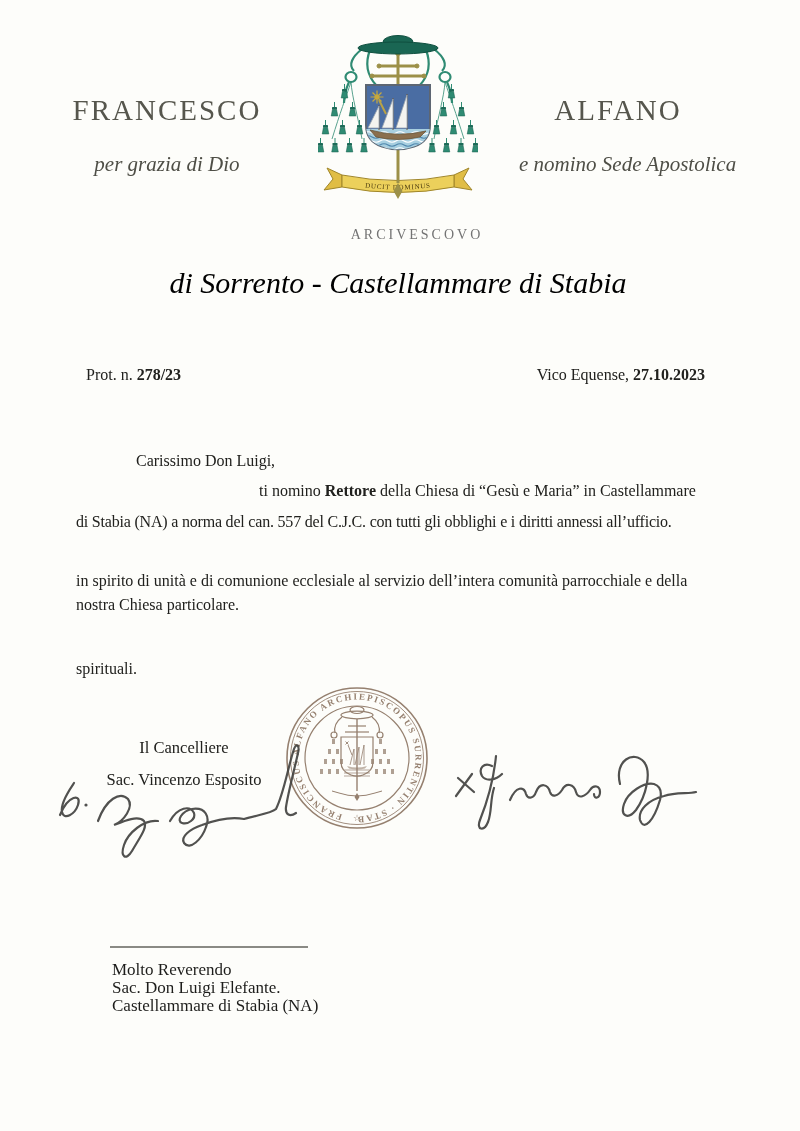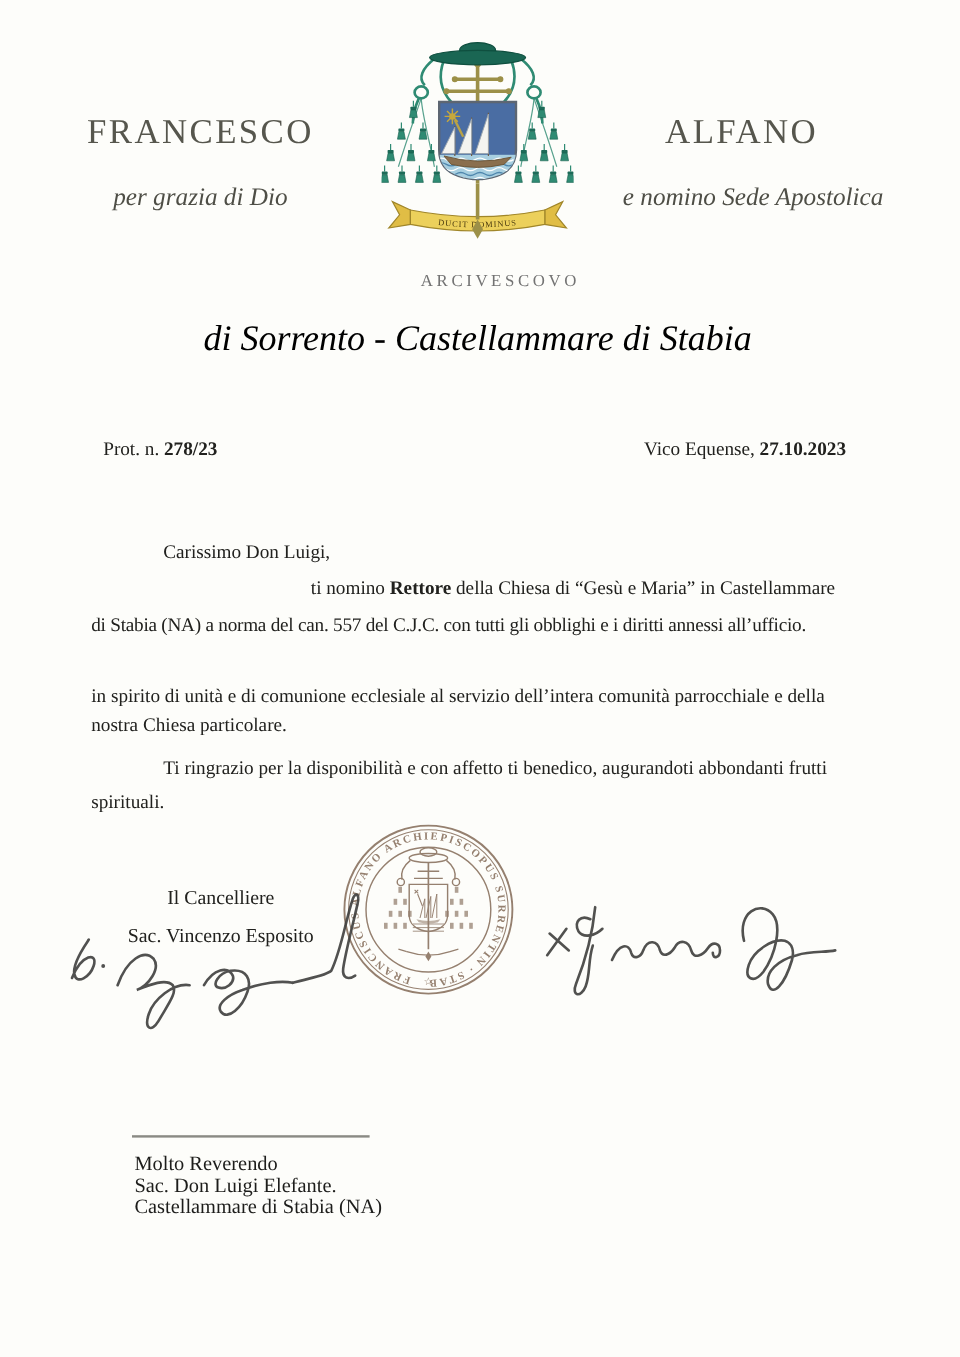--- a/index.html
+++ b/index.html
@@ -167,21 +167,20 @@
     <b>27.10.2023</b>
   </div>
 
   <div class="abs bl" style="left:136px;top:452px;">Carissimo Don Luigi,</div>
   <div class="abs bl" style="left:259px;top:482px;">
     <span>ti nomino </span><b>Rettore</b><span> della Chiesa di “Gesù e Maria” in Castellammare</span>
   </div>
   <div class="abs bl tight" style="left:76px;top:513px;">di Stabia  (NA) a norma del can. 557 del C.J.C.  con tutti gli obblighi e i diritti annessi all’ufficio.</div>
   <div class="abs bl" style="left:76px;top:572px;">in spirito di unità e di comunione ecclesiale al servizio dell’intera comunità parrocchiale e della</div>
   <div class="abs bl" style="left:76px;top:568px;margin-top:28px;">nostra Chiesa particolare.</div>
-  <div class="abs bl" style="left:136px;top:632px;">Ti ringrazio per la disponibilità e con affetto ti benedico, augurandoti abbondanti frutti</div>
   <div class="abs bl" style="left:76px;top:660px;">spirituali.</div>
 
   <svg class="abs" style="left:284px;top:685px;opacity:0.92;" width="146" height="146" viewBox="0 0 146 146">
     <g fill="none" stroke="#8d7664">
       <circle cx="73" cy="73" r="70" stroke-width="1.6"></circle>
       <circle cx="73" cy="73" r="66.5" stroke-width="0.9"></circle>
       <circle cx="73" cy="73" r="52" stroke-width="1.2"></circle>
     </g>
     <path id="sealRing" fill="none" d="M73,131.5 A58.5,58.5 0 0 1 14.5,73 A58.5,58.5 0 0 1 73,14.5 A58.5,58.5 0 0 1 131.5,73 A58.5,58.5 0 0 1 73,131.5"></path>
     <text font-size="9" font-weight="bold" letter-spacing="1.8" fill="#8d7664" font-family="Liberation Serif, serif">

